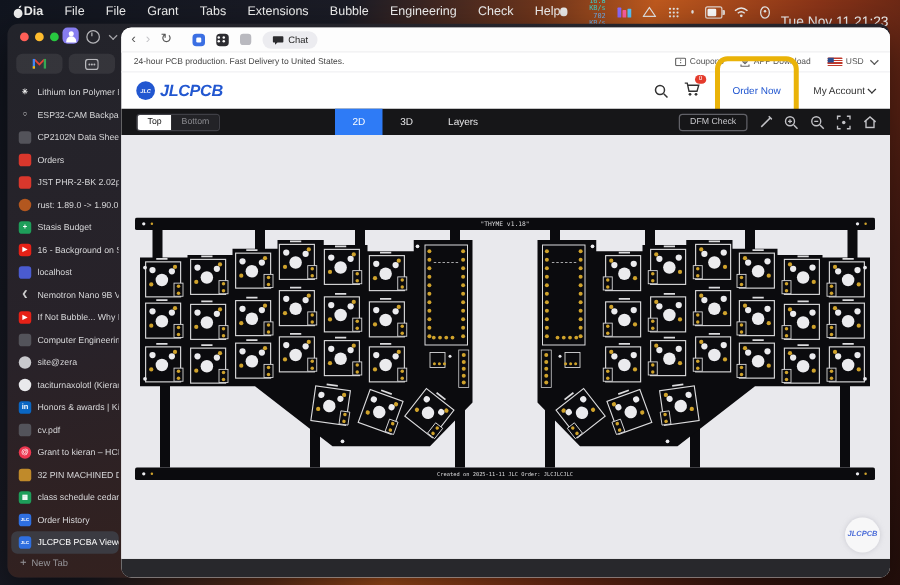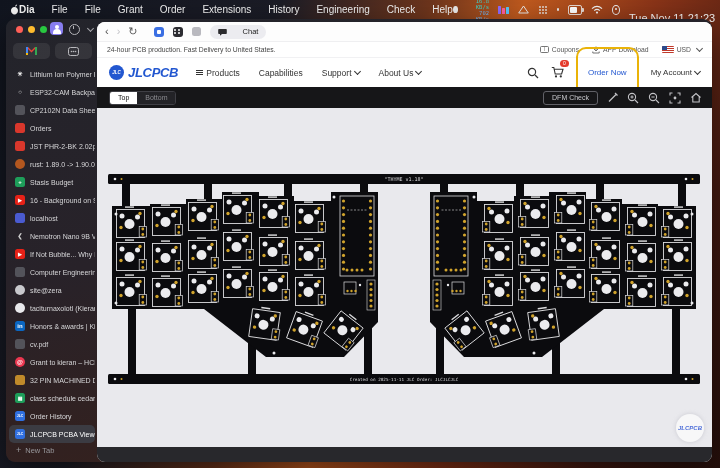--- a/index.html
+++ b/index.html
@@ -55,40 +55,40 @@
   .navbtn{font-size:11px;color:#555;margin-right:8px;line-height:1;}
   .navbtn.dis{color:#c4c4c8;}
   .urltext{font-size:7.5px;color:#999;margin-left:4px;white-space:nowrap;overflow:hidden;flex:1;}
   .urltext b{color:#222;font-weight:bold;}
   .urlicons{display:flex;align-items:center;gap:9px;margin-left:8px;}
   .uic-blue{width:10px;height:10px;border-radius:3px;background:#3b6fe3;position:relative;}
   .uic-blue:after{content:"";position:absolute;left:3px;top:3px;width:4px;height:4px;background:#fff;border-radius:1px;}
   .uic-dark{width:10px;height:10px;border-radius:3px;background:#2c2c31;display:grid;grid-template-columns:3px 3px;gap:1px;place-content:center;}
   .uic-dark i{width:2px;height:2px;background:#fff;border-radius:50%;}
   .uic-grey{width:9px;height:9px;border-radius:2.5px;background:#b9b9bf;}
-  .chatpill{display:flex;align-items:center;gap:16px;background:#ececf0;border-radius:9px;padding:2.5px 8px;font-size:7.5px;color:#222;}
+  .chatpill{display:flex;align-items:center;gap:4px;background:#ececf0;border-radius:9px;padding:2.5px 8px;font-size:7.5px;color:#222;}
   
   .banner{height:15px;display:flex;align-items:center;font-size:6.8px;color:#444;padding:0 10px;border-bottom:1px solid #f1f1f3;}
   .banner .right{margin-left:auto;display:flex;align-items:center;gap:13px;color:#555;}
   .bnr-item{display:flex;align-items:center;gap:3px;}
   .flag{position:relative;width:12px;height:7px;background:repeating-linear-gradient(180deg,#c0392b 0 1px,#fff 1px 2px);border-radius:1px;overflow:hidden;}
   .flag:after{content:"";position:absolute;left:0;top:0;width:5px;height:4px;background:#2b4a8c;}
   
   .hdr{height:29px;display:flex;align-items:center;padding:0 12px;}
   .logo{display:flex;align-items:center;gap:4px;}
   .logo-badge{width:15px;height:15px;border-radius:50%;background:#2257d0;color:#fff;font-size:4.5px;font-style:italic;font-weight:bold;display:flex;align-items:center;justify-content:center;}
   .logo-text{color:#2257d0;font-size:13px;font-weight:bold;font-style:italic;letter-spacing:-0.3px;}
   .nav{display:flex;align-items:center;gap:19px;margin-left:18px;font-size:8.5px;color:#333;}
   .nav-item{display:flex;align-items:center;}
   .burger{display:inline-block;width:7px;margin-right:3px;}
   .burger i{display:block;height:1px;background:#333;margin:1.2px 0;}
   .hdr-right{margin-left:auto;display:flex;align-items:center;gap:12px;}
   .carticon{position:relative;}
   .badge{position:absolute;top:-4px;right:-5px;min-width:7px;height:7px;border-radius:4px;background:#e43b2c;color:#fff;font-size:5px;display:flex;align-items:center;justify-content:center;padding:0 1px;}
-  .ordernow{border:2px solid #eab308;color:#2257d0;font-size:8px;border-radius:10px;padding:19px 10px;text-align:right;}
+  .ordernow{border:4px solid #eab308;color:#2257d0;font-size:8px;border-radius:10px;padding:19px 10px;text-align:right;}
   .myacct{font-size:8px;color:#333;display:flex;align-items:center;}
   
   .vbar{height:21px;background:#161618;display:flex;align-items:center;position:relative;}
   .seg{display:flex;border:1px solid #3f3f45;border-radius:3px;overflow:hidden;margin-left:12px;font-size:7px;}
   .seg .on{background:#fff;color:#111;padding:2.5px 8px;}
   .seg .off{background:#232327;color:#8b8b90;padding:2.5px 8px;}
   .vtabs{position:absolute;left:171px;top:0;height:100%;display:flex;align-items:stretch;font-size:8px;color:#e8e8ea;}
   .vtab{display:flex;align-items:center;justify-content:center;padding:0 14px;}
   .vtab.sel{background:#2e7bf6;color:#fff;}
   .vright{margin-left:auto;display:flex;align-items:center;gap:9px;margin-right:10px;}
@@ -111,23 +111,23 @@
     <span style="display:inline-flex;">
       <svg width="9" height="11" viewBox="0 0 9 11">
           <path d="M4.5,3 C2.2,3 1,4.8 1,6.8 c0,2 1.6,3.7 3.5,3.7 1.9,0 3.5,-1.7 3.5,-3.7 C8,4.8 6.8,3 4.5,3 z M5,2.6 C5,1.5 6,0.4 7.1,0.4 7.1,1.5 6.1,2.6 5,2.6 z" fill="#f4f4f4"></path>
         </svg>
     </span>
     <div class="mb-items" id="menu-items">
         <span class="mb-item app">Dia</span>
         <span class="mb-item">File</span>
         <span class="mb-item">File</span>
         <span class="mb-item">Grant</span>
-        <span class="mb-item">Order</span>
+        <span class="mb-item">Tabs</span>
         <span class="mb-item">Extensions</span>
-        <span class="mb-item">History</span>
+        <span class="mb-item">Bubble</span>
         <span class="mb-item">Engineering</span>
         <span class="mb-item">Check</span>
         <span class="mb-item">Help</span>
       </div>
     <div class="mb-right">
       <span class="mb-circle"></span>
       <div class="netspeed">
         <div class="up">16.8 KB/s</div>
         <div class="down">702 KB/s</div>
       </div>
@@ -344,41 +344,20 @@
             <span class="chev"></span>
           </span>
         </span>
       </div>
 
       <div class="hdr">
         <span class="logo">
           <span class="logo-badge">JLC</span>
           <span class="logo-text">JLCPCB</span>
         </span>
-        <span class="nav">
-          <span class="nav-item">
-              <span class="burger">
-                <i></i>
-                <i></i>
-                <i></i>
-              </span>
-              <span>Products</span>
-            </span>
-          <span class="nav-item">
-              <span>Capabilities</span>
-            </span>
-          <span class="nav-item">
-              <span>Support</span>
-              <span class="chev"></span>
-            </span>
-          <span class="nav-item">
-              <span>About Us</span>
-              <span class="chev"></span>
-            </span>
-        </span>
         <span class="hdr-right">
           <span style="display:inline-flex;">
               <svg width="12" height="12" viewBox="0 0 12 12">
                 <circle cx="5" cy="5" r="3.6" fill="none" stroke="#333" stroke-width="1.2"></circle>
                 <line x1="8" y1="8" x2="11" y2="11" stroke="#333" stroke-width="1.2"></line>
               </svg>
             </span>
           <span class="carticon">
             <svg width="13" height="12" viewBox="0 0 13 12">
                 <path d="M0.8,1.5 H2.8 L4.2,8 H10.6 L12,3.2 H3.3" fill="none" stroke="#333" stroke-width="1.1"></path>
@@ -392,20 +371,25 @@
               <span>My Account</span>
               <span class="chev"></span>
             </span>
         </span>
       </div>
 
       <div class="vbar">
         <span class="seg">
           <span class="on">Top</span>
           <span class="off">Bottom</span>
+        </span>
+        <span class="vtabs">
+          <span class="vtab sel">2D</span>
+          <span class="vtab">3D</span>
+          <span class="vtab">Layers</span>
         </span>
         <span class="vright">
           <span class="dfm">DFM Check</span>
           <span class="vic">
               <svg width="11" height="11" viewBox="0 0 11 11">
                 <line x1="2" y1="9.5" x2="9" y2="2.5" stroke="#c2c2c6" stroke-width="1.2"></line>
                 <line x1="8" y1="1" x2="10.5" y2="3.5" stroke="#c2c2c6" stroke-width="1.2"></line>
               </svg>
             </span>
           <span class="vic">

